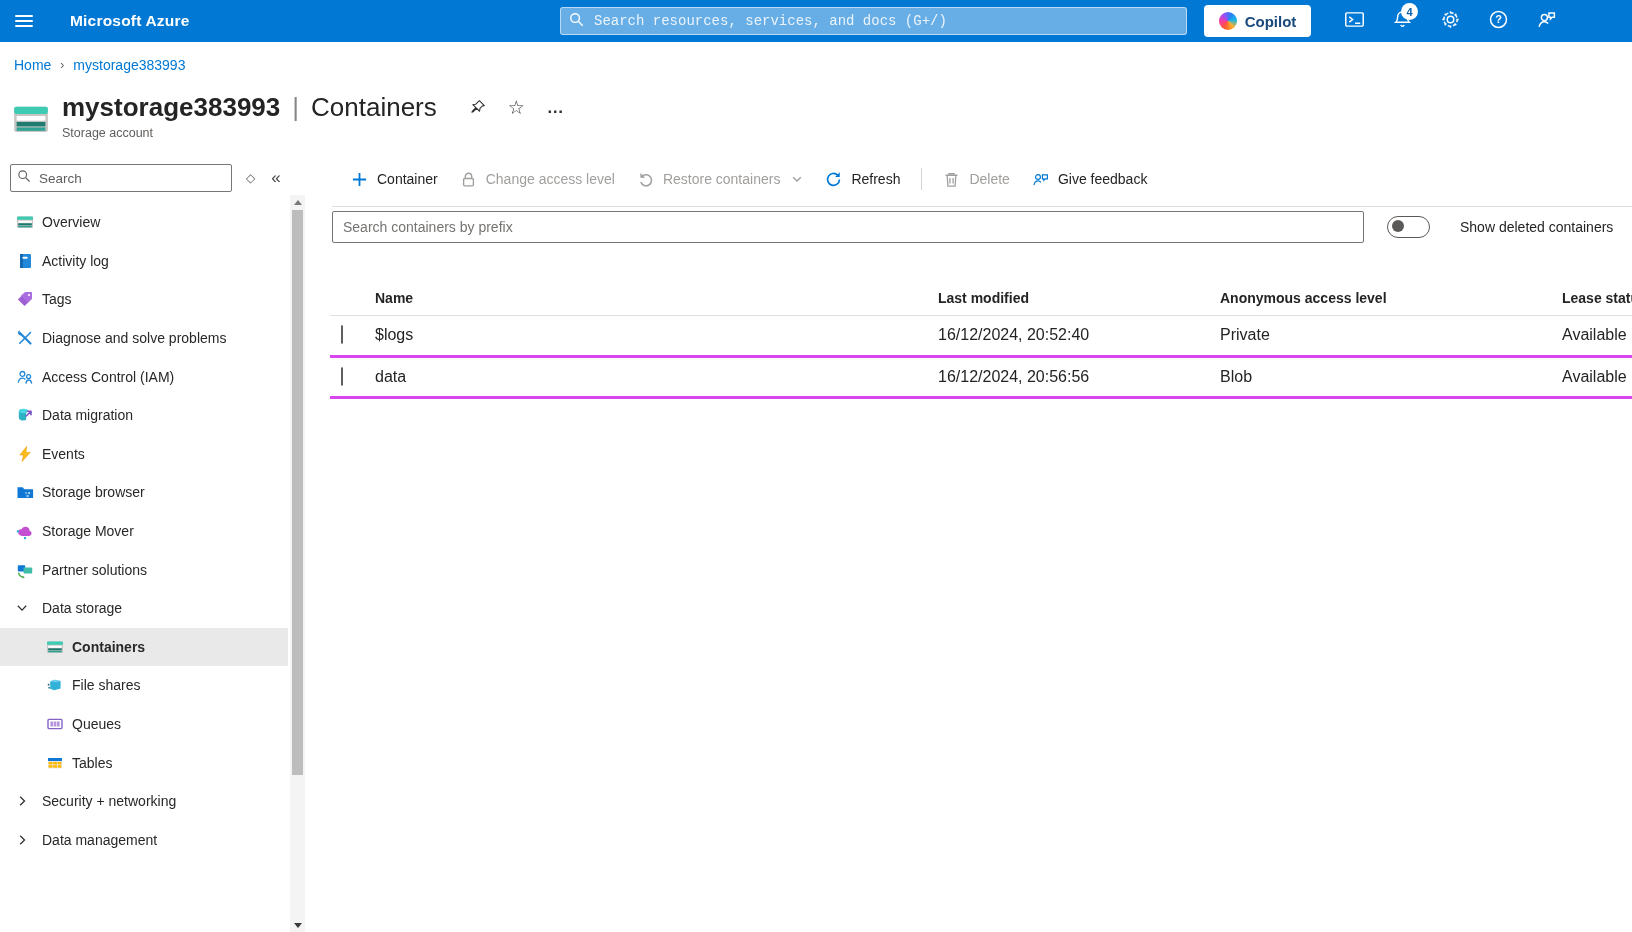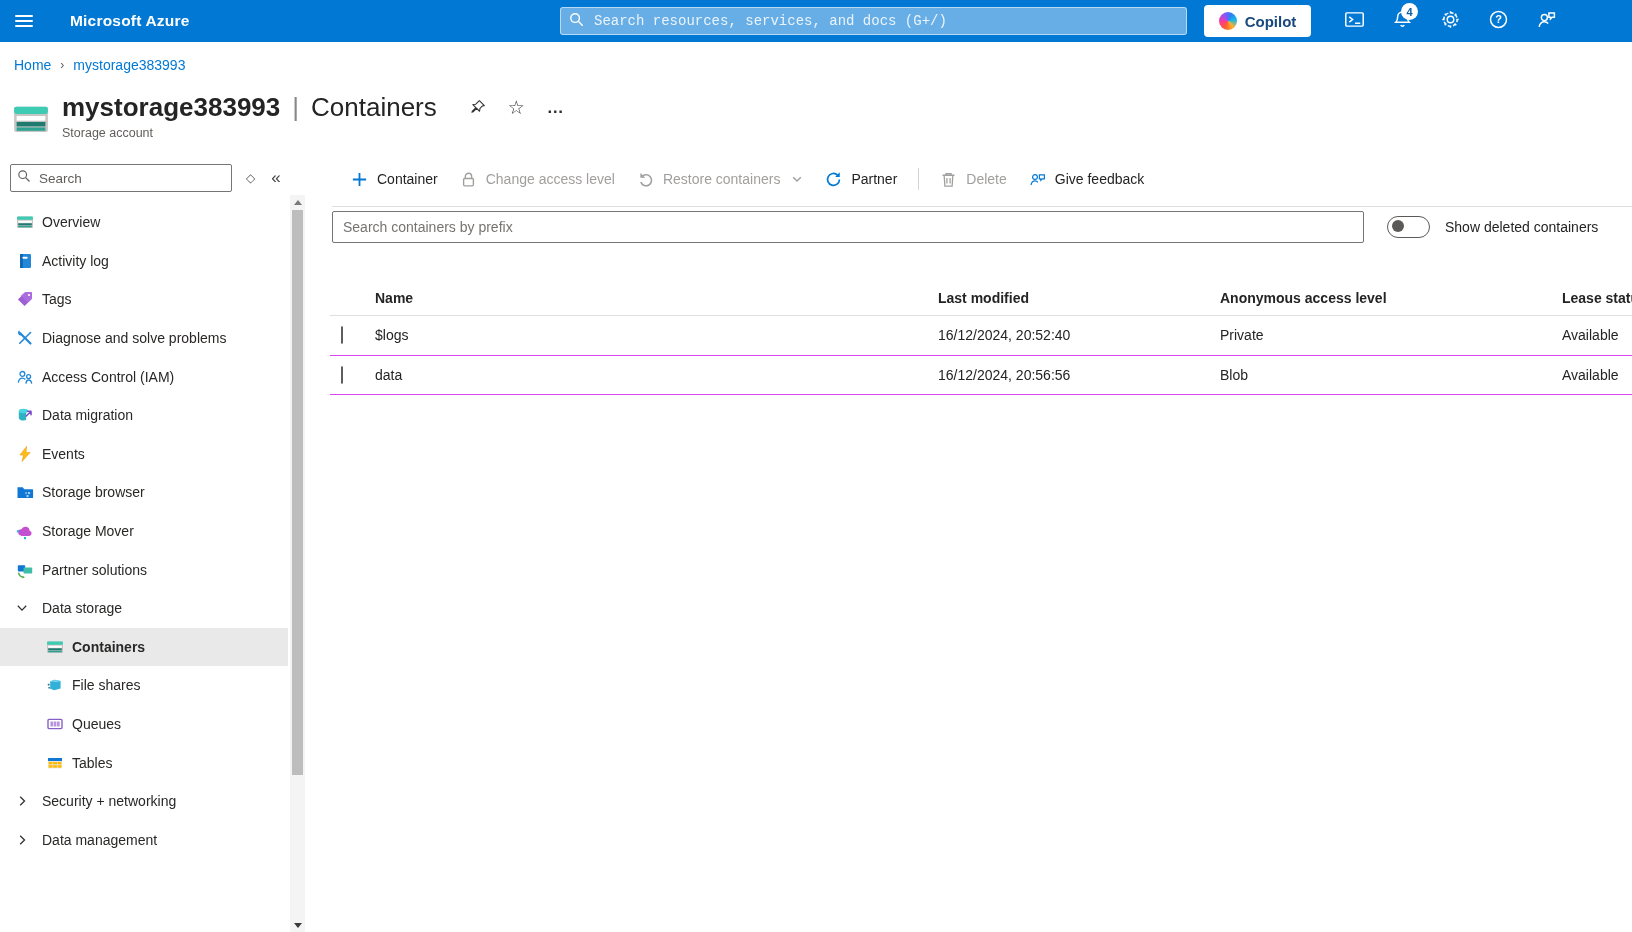--- a/index.html
+++ b/index.html
@@ -73,26 +73,26 @@
   .cmd-chevron{width:12px;height:12px;display:flex;margin-left:2px;}
   .cmd-sep{width:1px;height:22px;background:#d6d4d2;margin:0 10px;}
   .main-divider{position:absolute;left:2px;right:0;top:51px;height:1px;background:#e1dfdd;}
   .filter-row{position:absolute;left:2px;top:56px;right:-260px;height:32px;display:flex;align-items:center;}
   .prefix-search{width:1032px;height:32px;border:1px solid #757575;border-radius:2px;box-sizing:border-box;
                  font-size:14px;font-family:inherit;color:#323130;padding:0 10px;outline:none;}
   .prefix-search::placeholder{color:#767472;}
   .toggle{width:41px;height:20px;border:1px solid #5c5a58;border-radius:11px;margin-left:23px;position:relative;
           cursor:pointer;flex:0 0 auto;background:#fff;}
   .toggle .knob{position:absolute;left:4px;top:3px;width:12px;height:12px;border-radius:50%;background:#5c5a58;}
-  .toggle-label{font-size:14px;margin-left:15px;white-space:nowrap;color:#242424;}
+  .toggle-label{font-size:14px;margin-left:30px;white-space:nowrap;color:#242424;}
   
   .table{position:absolute;left:0;top:125px;right:0;}
   .trow{display:grid;grid-template-columns:45px 563px 282px 342px minmax(0,1fr);align-items:center;}
   .trow.head{height:35px;border-bottom:1px solid #e1dfdd;font-weight:700;font-size:14px;}
-  .trow.body-row{height:38.5px;border-bottom:1px solid #d946ef;font-size:14px;cursor:pointer;}
+  .trow.body-row{height:38.5px;border-bottom:3px solid #d946ef;font-size:16px;cursor:pointer;}
   .tcell{white-space:nowrap;overflow:visible;}
   .checkbox{width:18px;height:18px;border:1.4px solid #605e5c;border-radius:2px;background:#fff;margin-left:11px;
             box-sizing:border-box;cursor:pointer;}
   .name-link{color:#242424;}
 </style>
 </head>
 <body>
 
 <div class="screen">
 
@@ -438,21 +438,21 @@
             </svg>
           </span>
         </button>
         <button class="cmd-btn">
           <span class="cmd-icon">
             <svg width="17" height="17" viewBox="0 0 16 16" fill="none">
               <path d="M13.6 8A5.6 5.6 0 1 1 12 4" stroke="#0078d4" stroke-width="1.6"></path>
               <path d="M13.9 1.2v4.4H9.5z" fill="#0078d4"></path>
             </svg>
           </span>
-          <span>Partner</span>
+          <span>Refresh</span>
         </button>
         <div class="cmd-sep"></div>
         <button class="cmd-btn disabled">
           <span class="cmd-icon">
             <svg width="17" height="17" viewBox="0 0 16 16" fill="none" stroke="#a19f9d" stroke-width="1.2">
               <path d="M2.4 4h11.2M5.6 4V2.4h4.8V4M3.9 4l.7 10.2h6.8L12.1 4"></path>
               <path d="M6.5 6.5v5.2M9.5 6.5v5.2"></path>
             </svg>
           </span>
           <span>Delete</span>

